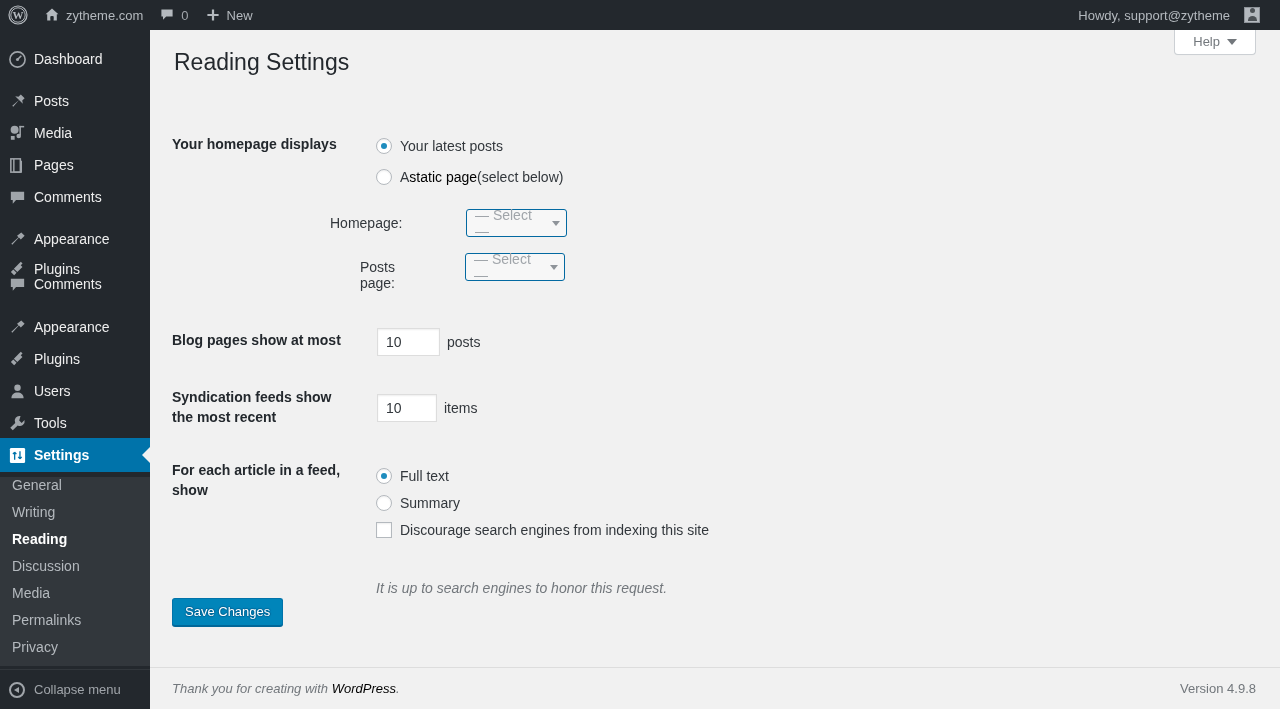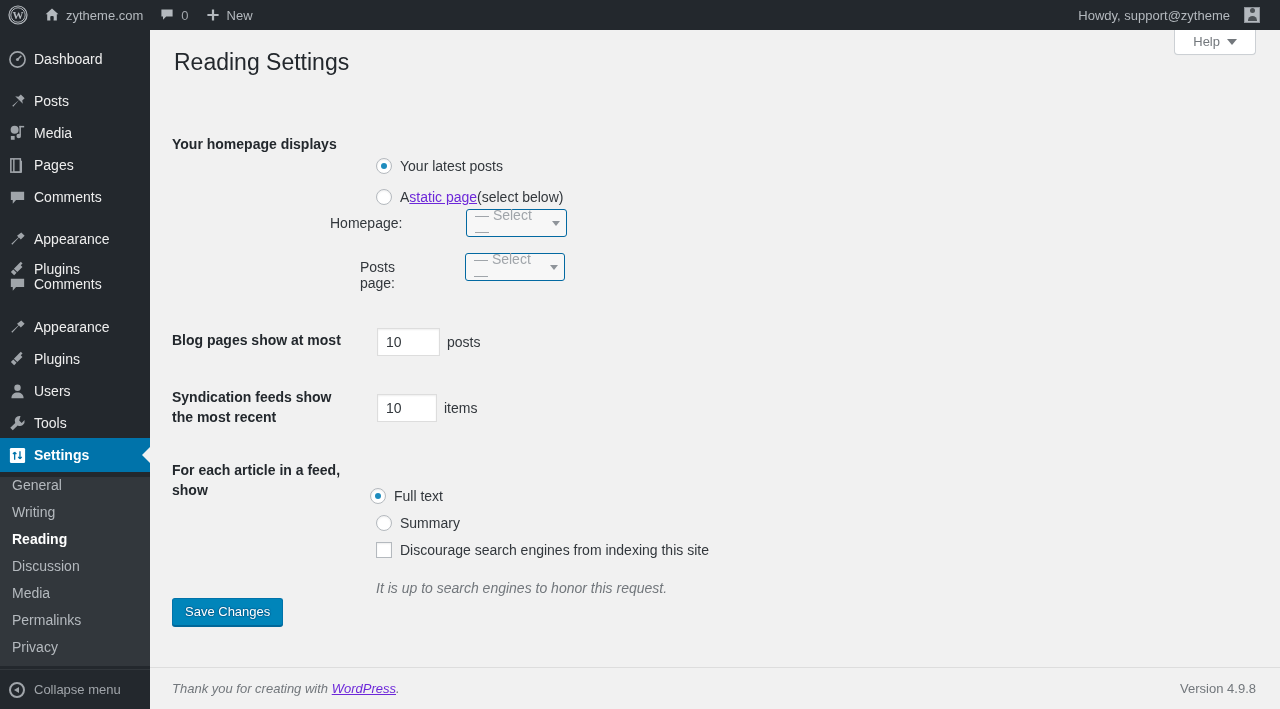--- a/index.html
+++ b/index.html
@@ -125,38 +125,38 @@
     border-top:6px solid #72777c;
   }
   h1#page-title {
     position:absolute; left: 24px; top: 18px;
     margin:0; font-size:23px; font-weight:400; color:#23282d; line-height:1.3;
   }
   .flabel {
     position:absolute; font-size:14px; font-weight:600; color:#23282d; line-height:1.4;
   }
 
-  .radio-line { position:absolute; display:flex; align-items:center; font-size:14px; color:#32373c;margin-top:20px; }
+  .radio-line { position:absolute; display:flex; align-items:center; font-size:14px; color:#32373c; }
   .wpradio {
     width:16px;height:16px;border-radius:50%;
     border:1px solid #b4b9be; background:#fff;
     display:inline-flex; align-items:center; justify-content:center;
     margin-right:8px; flex:0 0 auto;
     box-shadow: inset 0 1px 2px rgba(0,0,0,.07);
   }
   .wpradio.checked::after {
     content:""; width:6px;height:6px;border-radius:50%;background:#1e8cbe;
   }
   .wpcheck {
     width:16px;height:16px;
     border:1px solid #b4b9be; background:#fff;
     display:inline-block; margin-right:8px; flex:0 0 auto;
     box-shadow: inset 0 1px 2px rgba(0,0,0,.07);
   }
-  a.wplink { color:#6d28d9; text-decoration:underline; }
+  a.wplink { color:#000000; }
 
   .sel-label { position:absolute; font-size:14px; color:#32373c; text-align:right; }
   .wpselect {
     position:absolute; height:28px;
     border:1px solid #0369a1; background:#f7f7f7; border-radius:3px;
     color:#a0a5aa; font-size:14px;
     display:flex; align-items:center; justify-content:space-between;
     padding: 0 6px 0 8px;
   }
   .sel-caret {
@@ -468,21 +468,21 @@
   <div class="unit" style="left:297px; top:304px;">posts</div>
 
   <div class="flabel" style="left:22px; top:358px; width:180px;">Syndication feeds show the most recent</div>
   <div class="wpnum" style="left:227px; top:364px; width:60px;">
     <span>10</span>
   </div>
   <div class="unit" style="left:294px; top:370px;">items</div>
 
   <div class="flabel" style="left:22px; top:431px; width:200px;">For each article in a feed, show</div>
 
-  <label class="radio-line" style="left:220px; top:438px;align-items:center;">
+  <label class="radio-line" style="left:226px; top:438px;align-items:center;">
     <span class="wpradio checked"></span>
     <span>Full text</span>
   </label>
 
   <label class="radio-line" style="left:226px; top:465px;">
     <span class="wpradio"></span>
     <span>Summary</span>
   </label>
 
 

